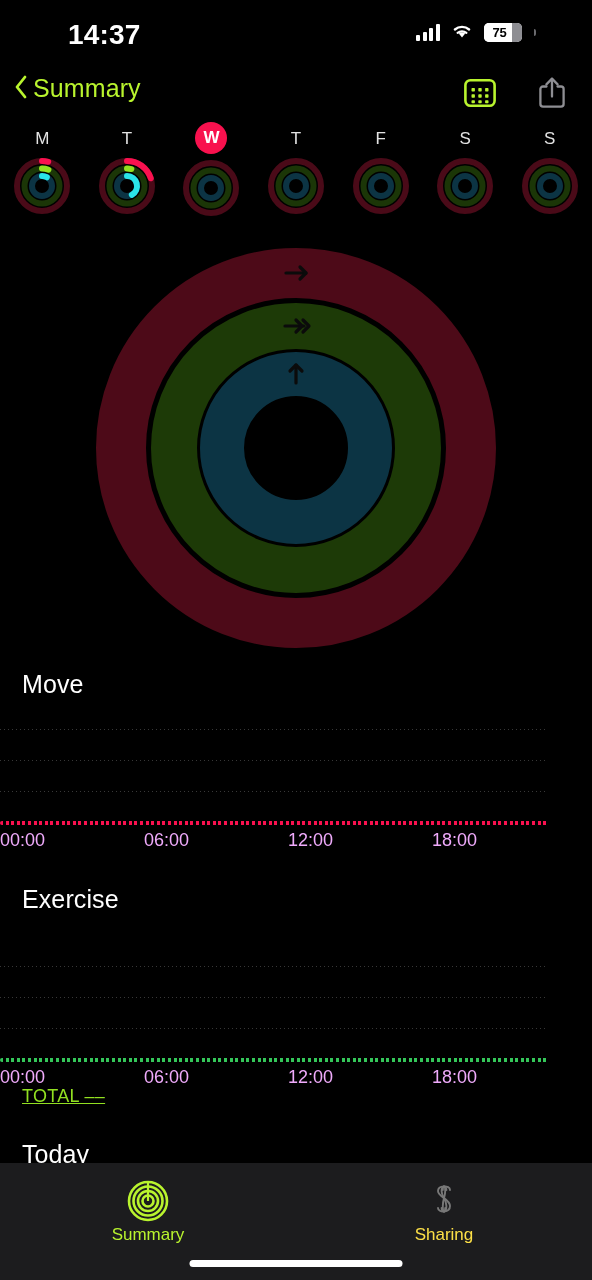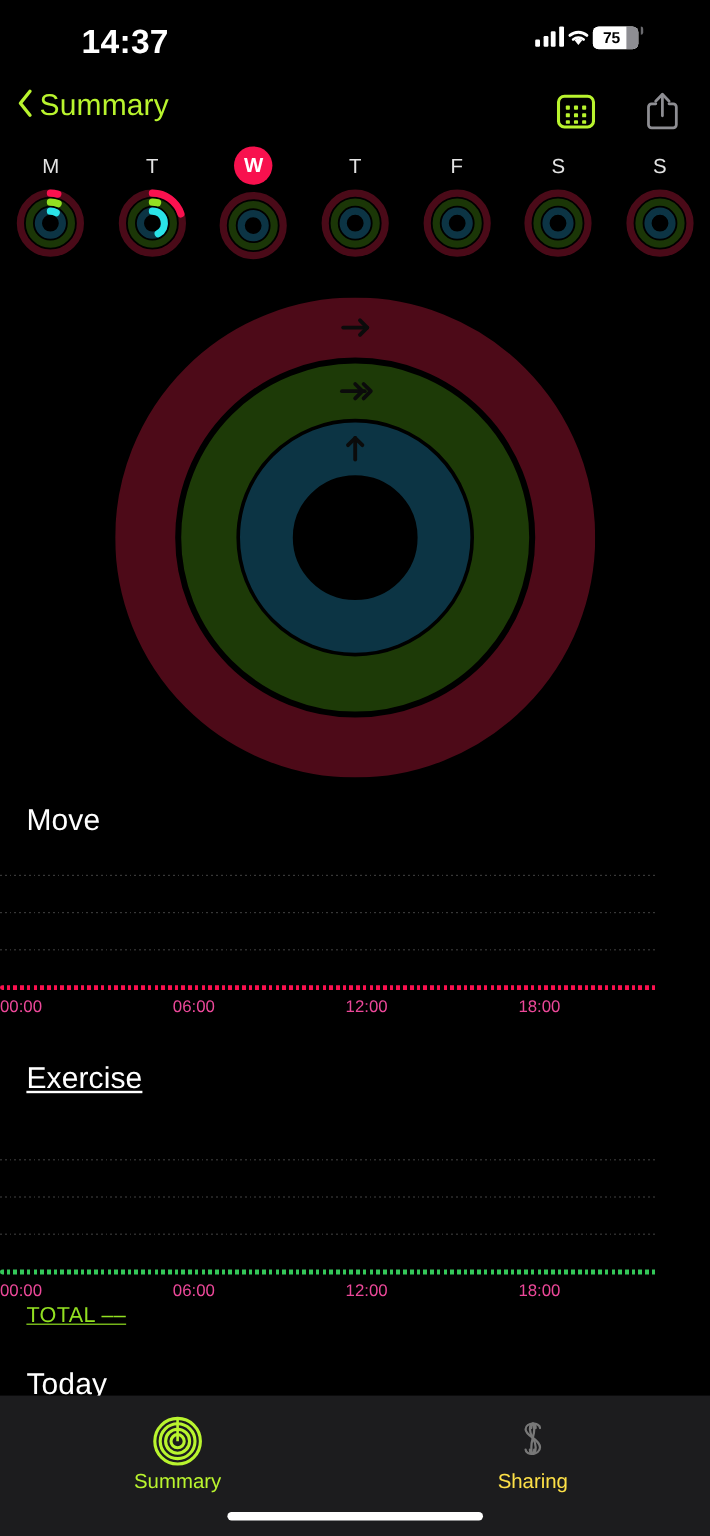--- a/index.html
+++ b/index.html
@@ -14,21 +14,21 @@
   
   #status-bar{
     position:absolute; left:0; top:0; width:576px; height:62px;
   }
   #status-time{
     position:absolute; left:68px; top:19px;
     font-size:28px; font-weight:bold; color:#fff; letter-spacing:.2px;
   }
   #status-right{
     position:absolute; right:40px; top:22px;
-    display:flex; align-items:flex-start; gap:1px;
+    display:flex; align-items:center; gap:11px;
   }
   .cell-bars{ display:flex; align-items:flex-end; gap:2.5px; height:17px; }
   .cell-bars i{ display:block; width:4px; background:#fff; border-radius:1px; }
   .cell-bars i:nth-child(1){ height:6px; }
   .cell-bars i:nth-child(2){ height:9px; }
   .cell-bars i:nth-child(3){ height:13px; }
   .cell-bars i:nth-child(4){ height:17px; }
   .wifi-ic{ width:22px; height:17px; }
   .batt{
     position:relative; width:38px; height:19px; border-radius:5px;
@@ -94,21 +94,21 @@
     position:absolute; left:0; width:548px; height:1px;
     background-image:repeating-linear-gradient(to right,#4a4a4a 0,#4a4a4a 1.5px,transparent 1.5px,transparent 4px);
     opacity:.75;
   }
   .baseline{
     position:absolute; left:0; width:548px; height:4px; border-radius:2px;
     background-image:repeating-linear-gradient(to right, currentColor 0, currentColor 3px, transparent 3px, transparent 5.6px);
   }
   .axis-labels{ position:absolute; left:0; width:548px; height:24px; }
   .axis-labels span{
-    position:absolute; top:0; font-size:14px; color:#ec4899;
+    position:absolute; top:0; font-size:18px; color:#f0abfc;
   }
   .total-line{
     position:absolute; left:22px; font-size:18px; color:#92e021; letter-spacing:.3px;
   }
 
   
   #tab-bar{
     position:absolute; left:0; bottom:0; width:592px; height:117px;
     background:#1c1c1e; display:flex;
   }
@@ -282,21 +282,21 @@
       <div class="chart gridline" style="top: 729px;"></div>
       <div class="chart gridline" style="top: 760px;"></div>
       <div class="chart gridline" style="top: 791px;"></div>
       <div class="chart baseline" style="top: 821px; color: rgb(250, 17, 79);"></div>
       <div class="chart axis-labels" style="top: 830px;">
         <span style="left: 0px;">00:00</span>
         <span style="left: 144px;">06:00</span>
         <span style="left: 288px;">12:00</span>
         <span style="left: 432px;">18:00</span>
       </div>
-      <div class="section-title" style="top: 885px; text-decoration: underline;">Exercise</div>
+      <div class="section-title" style="top: 885px;">Exercise</div>
       <div class="chart gridline" style="top: 966px;"></div>
       <div class="chart gridline" style="top: 997px;"></div>
       <div class="chart gridline" style="top: 1028px;"></div>
       <div class="chart baseline" style="top: 1058px; color: rgb(52, 199, 89);"></div>
       <div class="chart axis-labels" style="top: 1067px;">
         <span style="left: 0px;">00:00</span>
         <span style="left: 144px;">06:00</span>
         <span style="left: 288px;">12:00</span>
         <span style="left: 432px;">18:00</span>
       </div>

